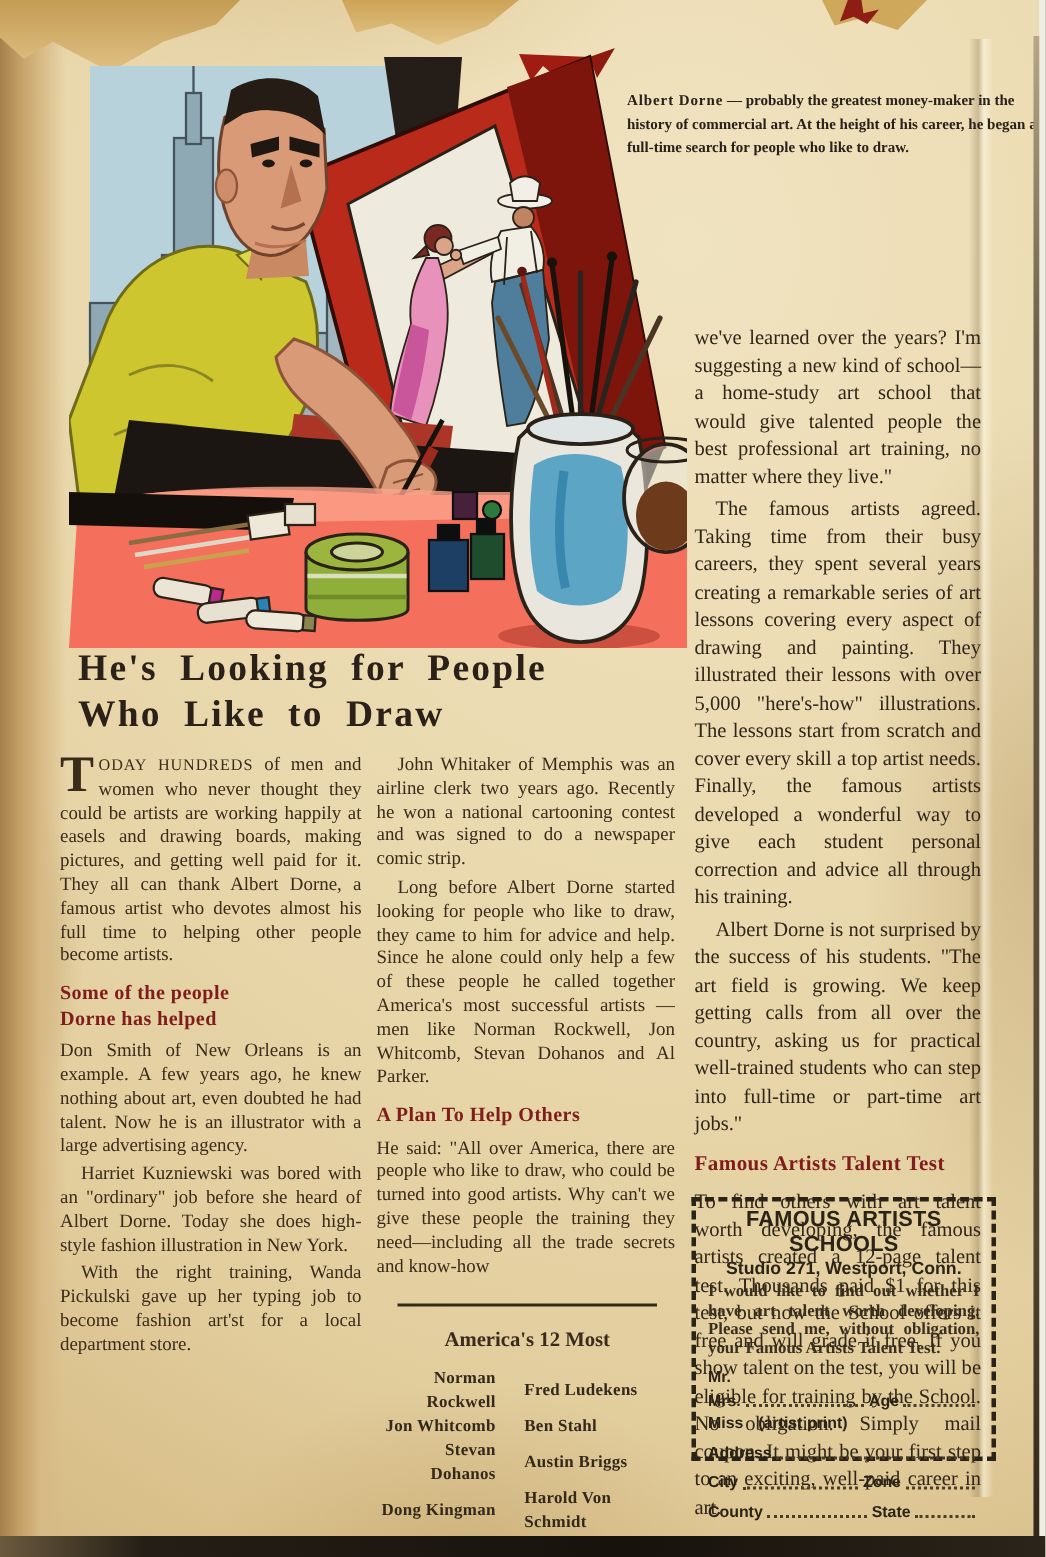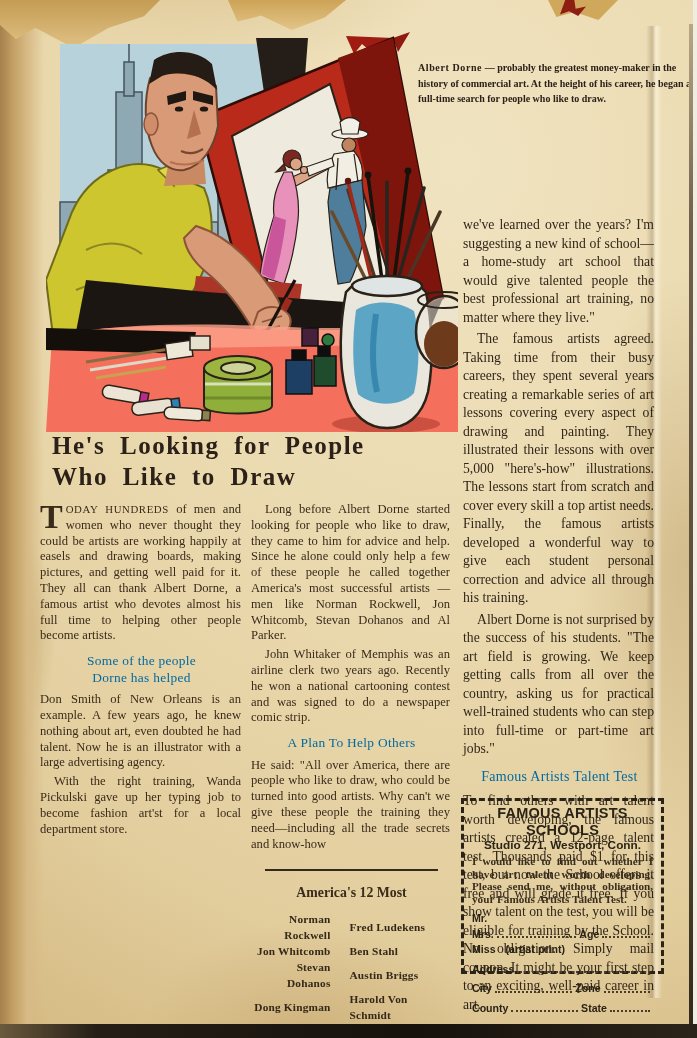--- a/index.html
+++ b/index.html
@@ -38,22 +38,22 @@
 
   .headline{position:absolute;left:52px;top:430px;width:404px;font-weight:bold;
     font-size:25px;line-height:31px;color:#2b2118;letter-spacing:1.5px;word-spacing:7px;}
 
   .col{position:absolute;text-align:justify;color:#3a2b1b;}
   .col p{margin:0 2px 3px 0;}
   .col p.ind{text-indent:14px;}
   .col-left{left:40px;top:502px;width:203px;font-size:12.6px;line-height:15.8px;}
   .col-mid{left:251px;top:502px;width:201px;font-size:12.6px;line-height:15.8px;}
   .col-right{left:463px;top:216px;width:193px;font-size:13.7px;line-height:18.5px;color:#31261a;}
-  .subhead{font-weight:normal;font-size:13.4px;line-height:16.5px;margin:9px 0 6px;text-align:center;
-    letter-spacing:.3px;color:#0369a1;}
+  .subhead{font-weight:bold;font-size:13.4px;line-height:16.5px;margin:9px 0 6px;text-align:left;
+    letter-spacing:.3px;color:#7f1d1d;}
   .dropcap{float:left;font-size:34px;line-height:27px;font-weight:bold;margin:1px 3px 0 0;}
   .smallcaps{font-size:10.8px;letter-spacing:.6px;}
   .rule-inline{height:2px;background:#332a1e;margin:17px 14px 13px;}
   .artists-heading{text-align:center;font-weight:bold;font-size:13.8px;line-height:17px;margin:0 0 10px;}
   .artists-table{width:100%;border-collapse:collapse;font-weight:bold;font-size:11.3px;
     line-height:16px;letter-spacing:.2px;color:#33281a;}
   .artists-table td{padding:0;}
   .artists-table td.l{text-align:right;padding-right:19px;width:49%;}
   .artists-table td.r{text-align:left;margin-top:20px;}
 
@@ -233,26 +233,27 @@
     <div>Who Like to Draw</div>
   </div>
 
   <div class="col col-left">
     <p><span class="dropcap">T</span><span class="smallcaps">ODAY HUNDREDS</span><span> of men and women who never thought they could be artists are working happily at easels and drawing boards, making pictures, and getting well paid for it. They all can thank Albert Dorne, a famous artist who devotes almost his full time to helping other people become artists.</span></p>
     <div class="subhead">
       <div>Some of the people</div>
       <div>Dorne has helped</div>
     </div>
     <p>Don Smith of New Orleans is an example. A few years ago, he knew nothing about art, even doubted he had talent. Now he is an illustrator with a large advertising agency.</p>
+    <p class="ind">Harriet Kuzniewski was bored with an "ordinary" job before she heard of Albert Dorne. Today she does high-style fashion illustration in New York.</p>
     <p class="ind">With the right training, Wanda Pickulski gave up her typing job to become fashion art'st for a local department store.</p>
   </div>
 
   <div class="col col-mid">
+    <p class="ind">John Whitaker of Memphis was an airline clerk two years ago. Recently he won a national cartooning contest and was signed to do a newspaper comic strip.</p>
     <p class="ind">Long before Albert Dorne started looking for people who like to draw, they came to him for advice and help. Since he alone could only help a few of these people he called together America's most successful artists — men like Norman Rockwell, Jon Whitcomb, Stevan Dohanos and Al Parker.</p>
-    <p class="ind">John Whitaker of Memphis was an airline clerk two years ago. Recently he won a national cartooning contest and was signed to do a newspaper comic strip.</p>
     <div class="subhead">A Plan To Help Others</div>
     <p>He said: "All over America, there are people who like to draw, who could be turned into good artists. Why can't we give these people the training they need—including all the trade secrets and know-how</p>
     <div class="rule-inline"></div>
     <div class="artists-heading">
       <div>America's 12 Most</div>
     </div>
     <table class="artists-table">
       <tbody>
           <tr>
             <td class="l">Norman Rockwell</td>

